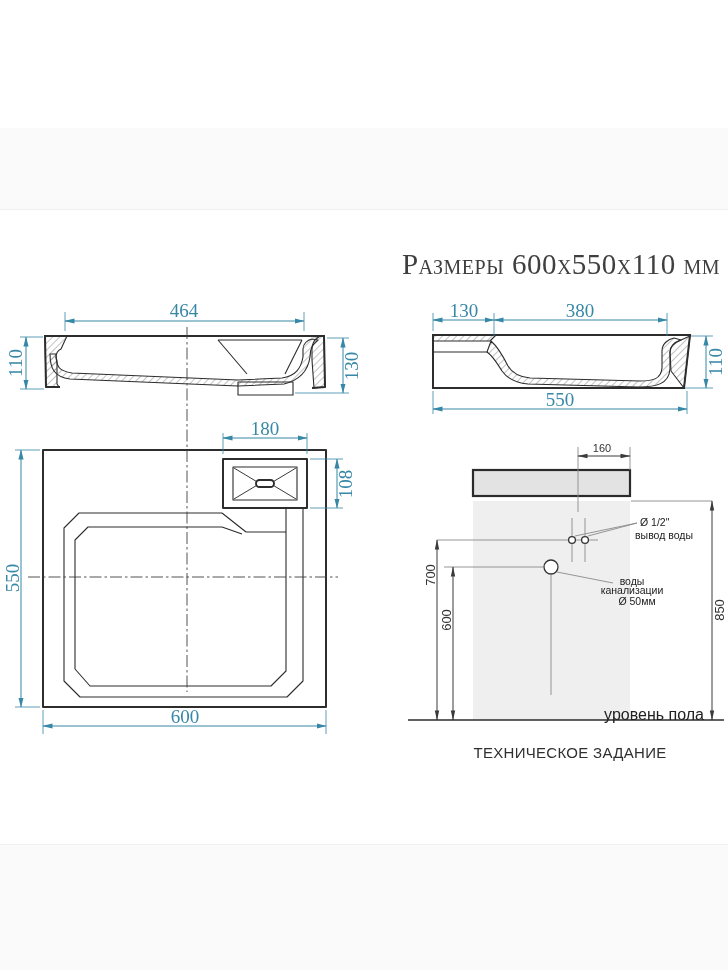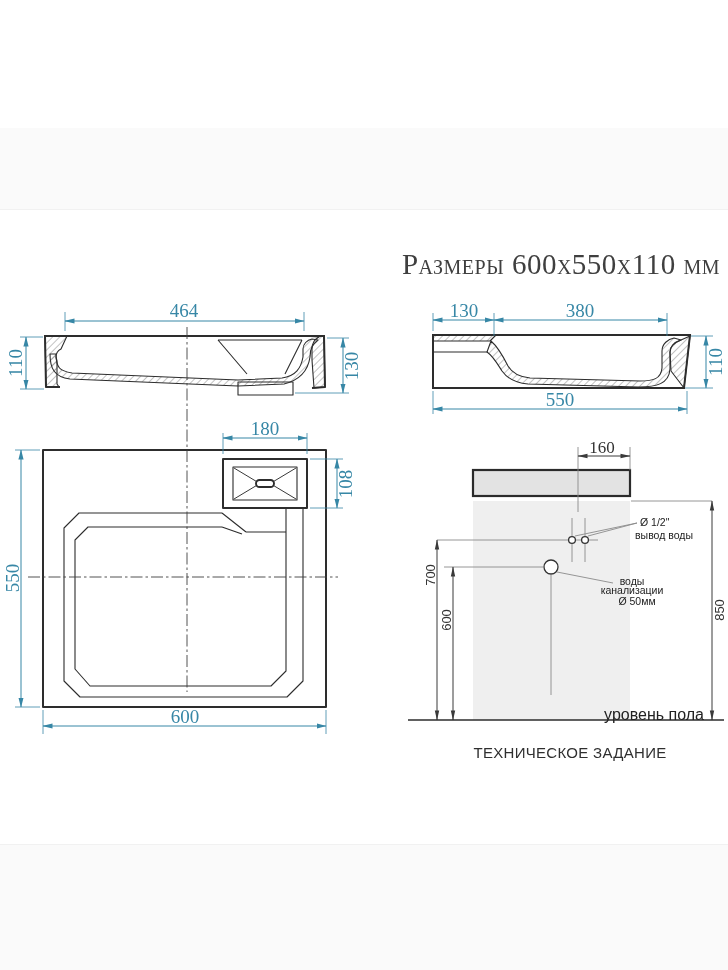--- a/index.html
+++ b/index.html
@@ -16,21 +16,21 @@
   .dimline{stroke:#3787a6;stroke-width:1;fill:none;}
   .ext{stroke:#3787a6;stroke-width:.8;fill:none;}
   .g1{stroke:#8a8a8a;stroke-width:.9;fill:none;}
   .dk{stroke:#3a3a3a;stroke-width:1;fill:none;}
   .circ{fill:#fff;stroke:#333;stroke-width:1.3;}
   .t{position:absolute;white-space:nowrap;}
   .ctr{transform:translate(-50%,-50%);}
   .rot{transform:translate(-50%,-50%) rotate(-90deg);}
   .dimt{font-family:"Liberation Serif",serif;font-size:19px;color:#3787a6;}
   .dimd{font-family:"Liberation Sans",sans-serif;font-size:13px;color:#333;}
-  .dims{font-family:Liberation Serif, serif;font-size:17px;color:#333;text-align:right;}
+  .dims{font-family:Liberation Sans, sans-serif;font-size:11px;color:#333;text-align:right;}
   .lbl{font-family:"Liberation Sans",sans-serif;font-size:10.5px;color:#222;line-height:1;}
   #title{font-family:"Liberation Serif",serif;font-variant:small-caps;font-size:29px;
          color:#3f3f3f;letter-spacing:.5px;}
   #note{font-size:16.5px;color:#151515;}
   #cap1{font-size:15px;color:#2f2f2f;letter-spacing:.3px;}
   #cap2{font-size:11.5px;color:#2f2f2f;}
   #floorlbl{font-size:16px;color:#222;}
 </style>
 </head>
 <body>

